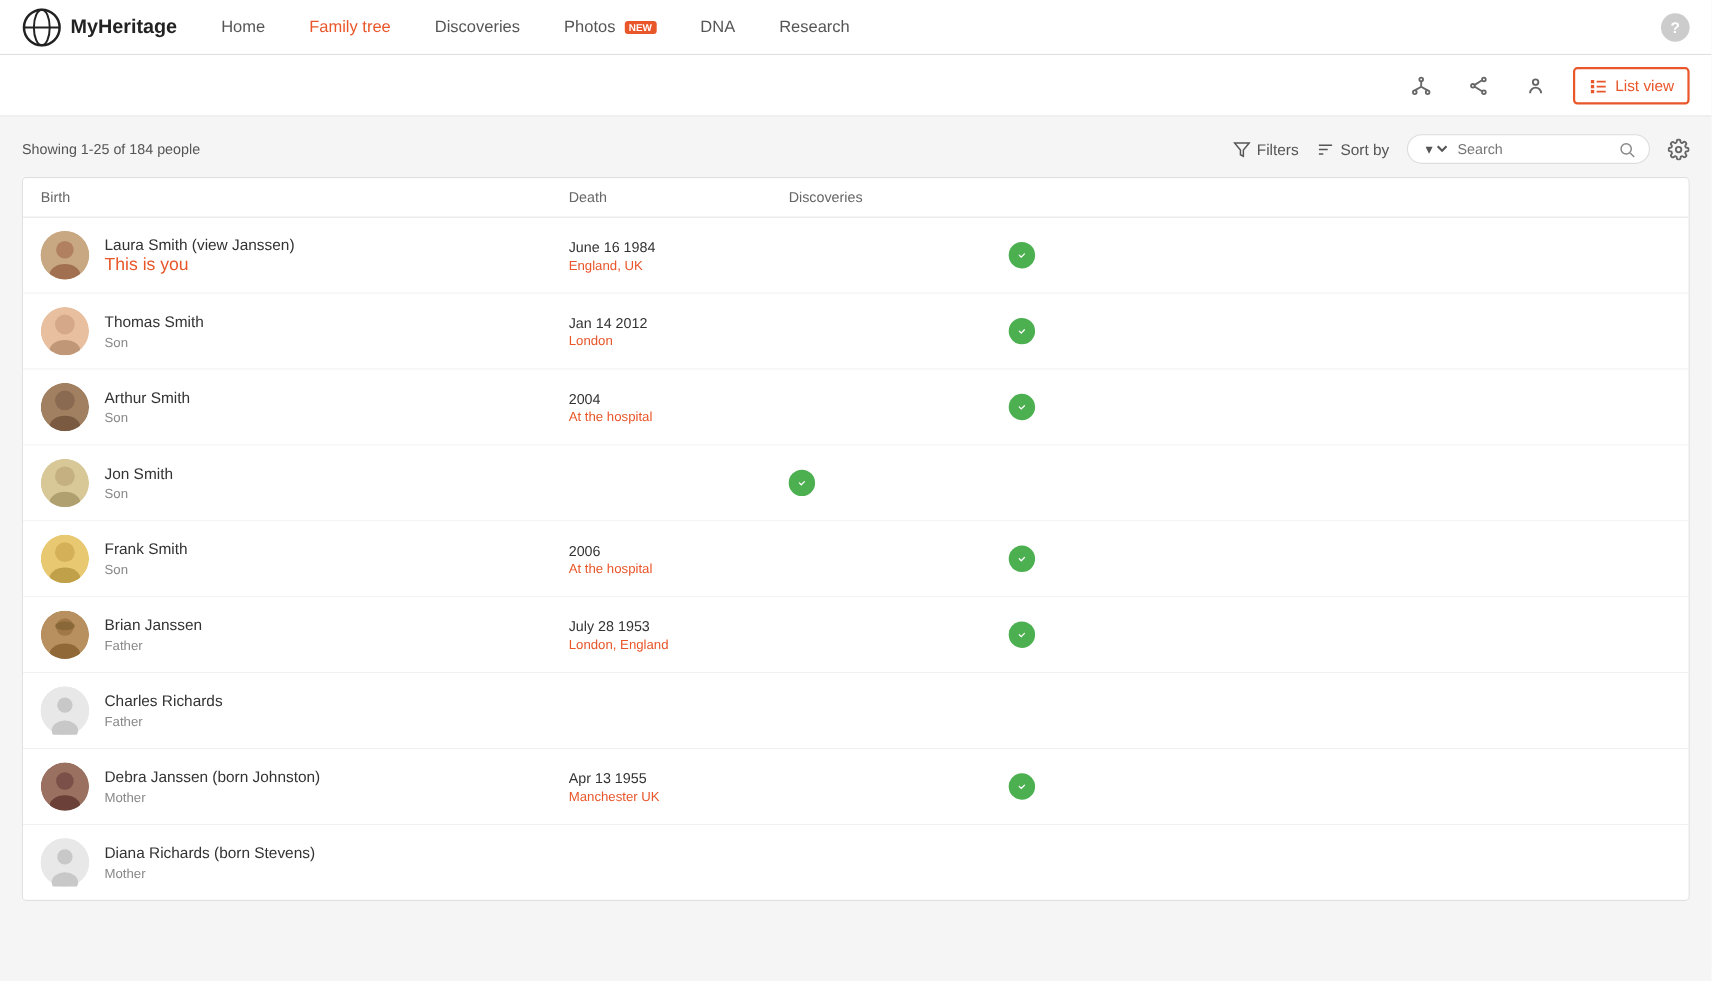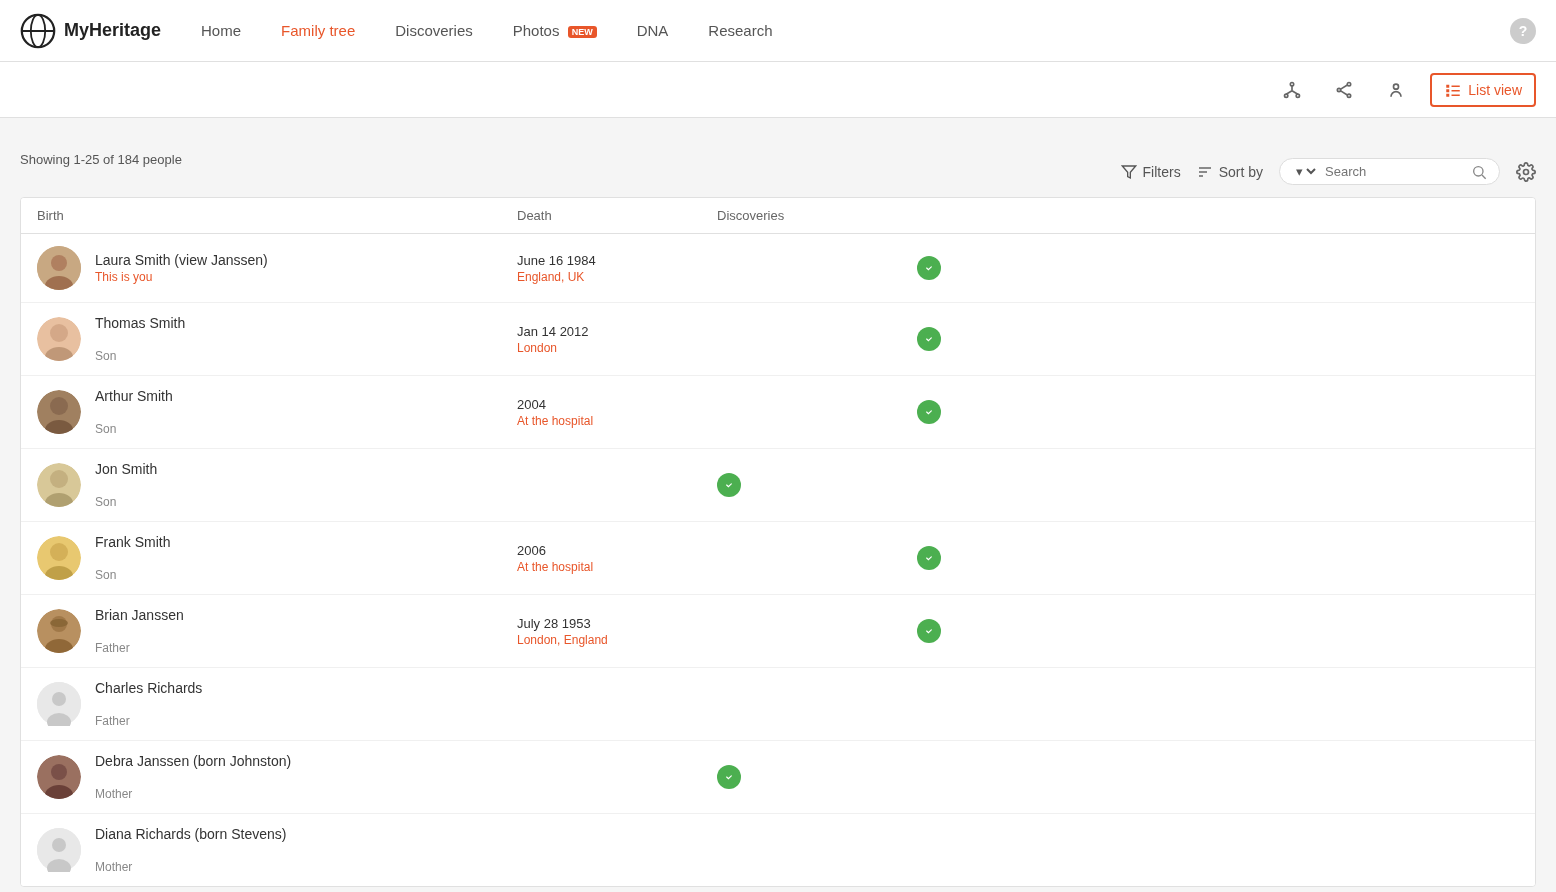--- a/index.html
+++ b/index.html
@@ -4,21 +4,21 @@
   <style>
     * { box-sizing: border-box; margin: 0; padding: 0; }
     body { font-family: Arial, sans-serif; background: #f5f5f5; color: #333; font-size: 14px; }
 
     
     .top-nav {
       background: #fff;
       border-bottom: 1px solid #e0e0e0;
       display: flex;
       align-items: center;
-      height: 62px;
+      height: 50px;
       padding: 0 20px;
     }
     .logo-area {
       display: flex;
       align-items: center;
       margin-right: 40px;
     }
     .logo-icon {
       width: 36px;
       height: 36px;
@@ -127,21 +127,20 @@
     }
     .showing-text {
       font-size: 13px;
       color: #555;
       flex: 1;
     }
     .toolbar-right {
       display: flex;
       align-items: center;
       gap: 16px;
-      margin-top: 24px;
     }
     .filter-btn, .sort-btn {
       display: flex;
       align-items: center;
       gap: 6px;
       cursor: pointer;
       color: #555;
       font-size: 14px;
       background: none;
       border: none;
@@ -246,28 +245,28 @@
       align-items: center;
       justify-content: center;
       flex-shrink: 0;
     }
     .person-name {
       font-size: 14px;
       color: #333;
       font-weight: 500;
     }
     .person-relation {
-      font-size: 12px;
+      font-size: 16px;
       color: #e8562a;
       margin-top: 2px;
     }
     .person-relation-gray {
       font-size: 12px;
       color: #888;
-      margin-top: 18px;
+      margin-top: 4px;
     }
     .birth-date {
       font-size: 13px;
       color: #333;
     }
     .birth-place {
       font-size: 12px;
       color: #e8562a;
       margin-top: 2px;
     }
@@ -606,20 +605,24 @@
             <circle cx="22" cy="22" r="22" fill="#9a7060"></circle>
             <circle cx="22" cy="17" r="8" fill="#7a5048"></circle>
             <ellipse cx="22" cy="40" rx="14" ry="10" fill="#6a4038"></ellipse>
           </svg>
         </div>
         <div>
           <div class="person-name">Debra Janssen (born Johnston)</div>
           <div class="person-relation-gray">Mother</div>
         </div>
       </div>
+      <div>
+        <div class="birth-date">Apr 13 1955</div>
+        <div class="birth-place">Manchester UK</div>
+      </div>
       <div></div>
       <div>
         <div class="discovery-icon">
           <svg viewBox="0 0 24 24" width="24" height="24">
             <circle cx="12" cy="12" r="10" fill="#4caf50"></circle>
             <path d="M8 12l3 3 5-5" stroke="white" stroke-width="2" fill="none" stroke-linecap="round"></path>
           </svg>
         </div>
       </div>
     </div>

